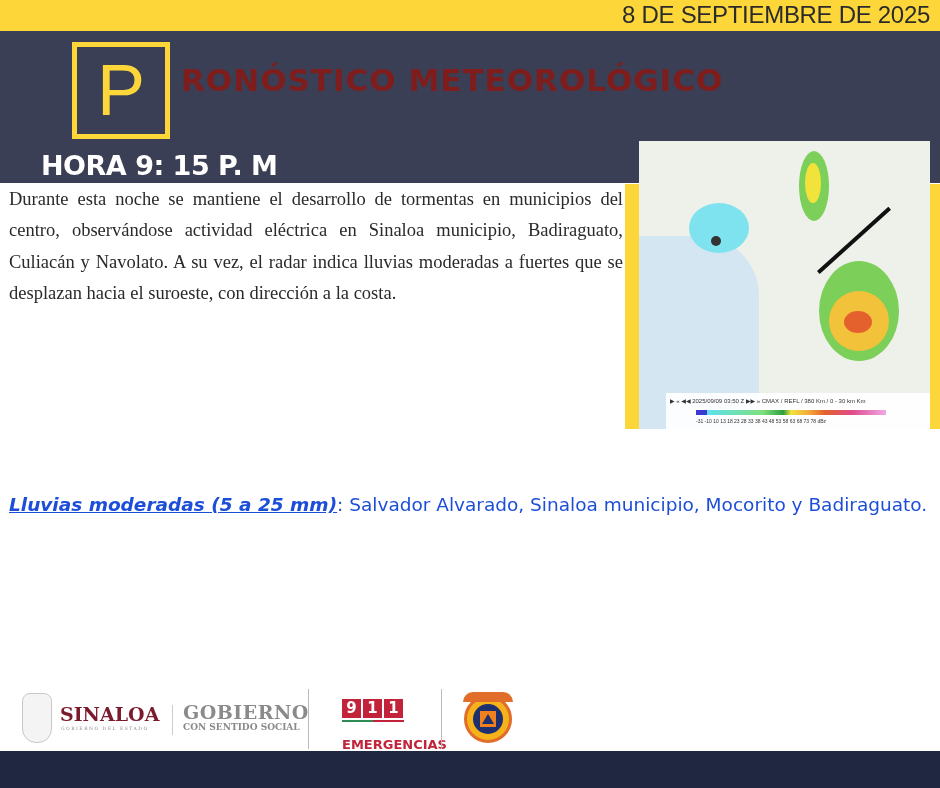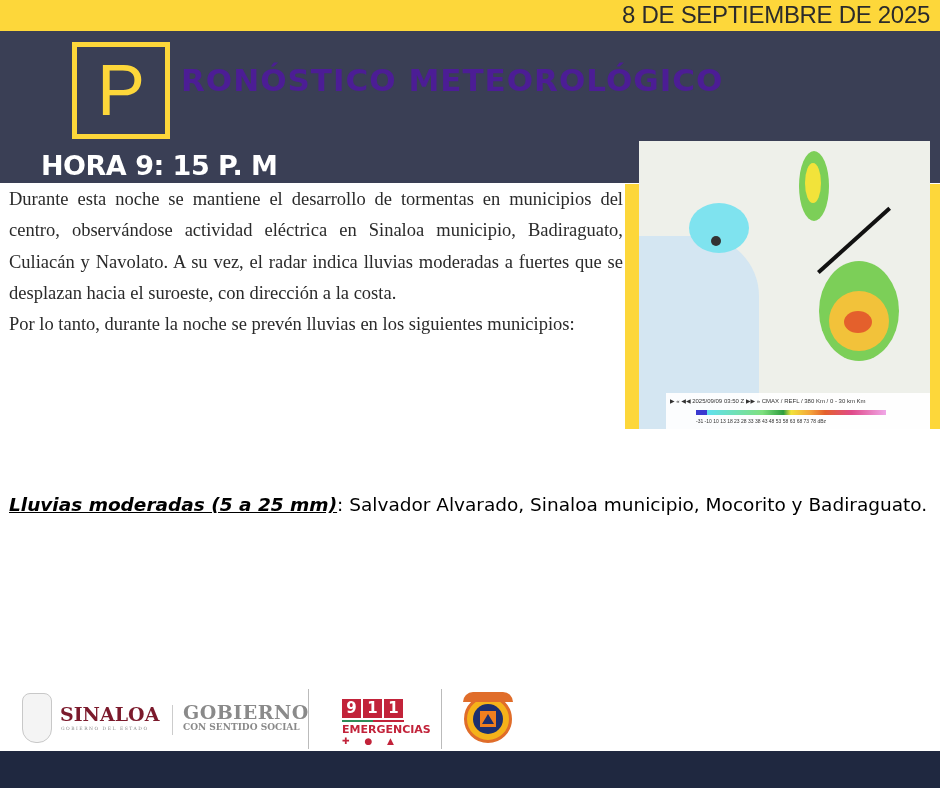--- a/index.html
+++ b/index.html
@@ -2,47 +2,47 @@
 <html><head>
 <meta charset="utf-8">
 <style>
   * { box-sizing: border-box; margin: 0; padding: 0; }
   body { width: 940px; height: 788px; background: #ffffff; font-family: "DejaVu Sans", sans-serif; position: relative; overflow: hidden; color: #2a2a2a; }
   .topbar { position: absolute; left: 0; top: 0; width: 940px; height: 31px; background: #fdd73a; }
   .date { position: absolute; right: 10px; top: 1px; font-family: "Liberation Sans", sans-serif; font-size: 24px; color: #2b2b2b; letter-spacing: -0.3px; }
   .header { position: absolute; left: 0; top: 31px; width: 940px; height: 152px; background: #3a3f55; }
   .p-box { position: absolute; left: 72px; top: 42px; width: 98px; height: 97px; border: 5px solid #fdd73a; }
   .p-letter { position: absolute; left: 0; top: 0; width: 88px; height: 87px; text-align: center; font-family: "Liberation Sans", sans-serif; font-size: 72px; line-height: 87px; color: #fdd73a; font-weight: 300; }
-  .title { position: absolute; left: 181px; top: 62px; font-family: "DejaVu Sans", sans-serif; font-weight: bold; font-size: 31px; color: #4c1d95; letter-spacing: 1px; }
+  .title { position: absolute; left: 181px; top: 62px; font-family: "DejaVu Sans", sans-serif; font-weight: bold; font-size: 31px; color: #7f1d1d; letter-spacing: 1px; }
   .hora { position: absolute; left: 41px; top: 150px; font-family: "DejaVu Sans", sans-serif; font-weight: bold; font-size: 27px; color: #ffffff; letter-spacing: -0.5px; text-align: center; }
   .map-frame { position: absolute; left: 625px; top: 184px; width: 315px; height: 245px; background: #fdd73a; }
   .map { position: absolute; left: 639px; top: 141px; width: 291px; height: 288px; background: #eef0ea; overflow: hidden; }
   .sea { position: absolute; left: 0; top: 95px; width: 120px; height: 200px; background: #d4e6f2; border-radius: 0 60px 0 0; }
   .echo { position: absolute; border-radius: 50%; }
   .arrow-line { position: absolute; left: 178px; top: 130px; width: 96px; height: 4px; background: #111; transform: rotate(-42deg); transform-origin: 0 0; }
   .radar-bar { position: absolute; left: 27px; top: 252px; width: 264px; height: 36px; background: rgba(255,255,255,0.92); font-family: "Liberation Sans", sans-serif; font-size: 6px; color: #333; }
   .radar-ctrl { position: absolute; left: 4px; top: 4px; white-space: nowrap; }
   .scale { position: absolute; left: 30px; top: 17px; width: 190px; height: 5px; background: linear-gradient(90deg,#3a3ad0 0%,#3a3ad0 6%,#5fe0ef 6%,#7ee07e 35%,#2e9e3e 46%,#f2e33a 50%,#f4a53a 60%,#e4602c 68%,#e04a8a 82%,#f0a8e8 100%); }
   .scale-labels { position: absolute; left: 30px; top: 25px; white-space: nowrap; font-size: 5px; }
   .body-text { position: absolute; left: 9px; top: 184px; width: 614px; font-family: Liberation Serif, serif; font-size: 18.5px; line-height: 31.3px; color: #2a2a2a; text-align: justify; }
-  .full-text { position: absolute; left: 9px; width: 925px; font-family: "DejaVu Sans", sans-serif; font-size: 18.5px; line-height: 31.3px; color: #000000; text-align: justify; }
+  .full-text { position: absolute; left: 9px; width: 925px; font-family: "DejaVu Sans", sans-serif; font-size: 18.5px; line-height: 31.3px; color: #1d4ed8; text-align: justify; }
   .label-strong { font-weight: bold; font-style: italic; text-decoration: underline; }
   .footer-logos { position: absolute; left: 0; top: 685px; width: 940px; height: 65px; }
   .sinaloa-crest { position: absolute; left: 22px; top: 8px; width: 30px; height: 50px; border: 1px solid #c8c8c8; border-radius: 8px 8px 14px 14px; background: #f4f4f4; }
   .sinaloa-word { position: absolute; left: 60px; top: 18px; font-family: "DejaVu Serif", serif; font-weight: bold; font-size: 19px; color: #7b1a2c; }
   .sinaloa-sub { position: absolute; left: 61px; top: 41px; font-family: "DejaVu Serif", serif; font-size: 4.5px; color: #888; letter-spacing: 1.5px; }
   .div1 { position: absolute; left: 172px; top: 20px; width: 1px; height: 30px; background: #ccc; }
   .gob-word { position: absolute; left: 183px; top: 16px; font-family: "DejaVu Serif", serif; font-weight: bold; font-size: 19px; color: #8a8a8a; letter-spacing: 0.5px; }
   .gob-sub { position: absolute; left: 183px; top: 37px; font-family: "DejaVu Serif", serif; font-size: 9px; color: #8a8a8a; font-weight: bold; }
   .div2 { position: absolute; left: 308px; top: 4px; width: 1px; height: 60px; background: #bbb; }
   .e911 { position: absolute; left: 342px; top: 14px; width: 62px; }
   .e911-num { display: flex; gap: 2px; }
   .e911-num span { width: 19px; height: 19px; background: #c2233a; color: #fff; font-family: "DejaVu Sans", sans-serif; font-weight: bold; font-size: 15px; text-align: center; line-height: 19px; }
   .e911-line { height: 2px; margin-top: 2px; background: linear-gradient(90deg,#2e8b57 50%,#c2233a 50%); }
-  .e911-word { font-family: "DejaVu Sans", sans-serif; font-weight: bold; font-size: 11px; color: #c2233a; margin-top: 1px; }
+  .e911-word { font-family: "DejaVu Sans", sans-serif; font-weight: bold; font-size: 13px; color: #c2233a; margin-top: 15px; }
   .e911-icons { font-size: 9px; color: #c2233a; letter-spacing: 6px; margin-top: 0px; }
   .div3 { position: absolute; left: 441px; top: 4px; width: 1px; height: 60px; background: #bbb; }
   .pc-badge { position: absolute; left: 464px; top: 10px; width: 48px; height: 48px; border-radius: 50%; background: #f5b21a; border: 3px solid #e06d2a; }
   .pc-inner { position: absolute; left: 6px; top: 6px; width: 30px; height: 30px; border-radius: 50%; background: #1c2f6e; }
   .pc-tri-bg { position: absolute; left: 7px; top: 7px; width: 16px; height: 16px; background: #f07f1e; }
   .pc-tri { position: absolute; left: 9px; top: 10px; width: 0; height: 0; border-left: 6px solid transparent; border-right: 6px solid transparent; border-bottom: 10px solid #1c2f6e; }
   .pc-ribbon { position: absolute; left: -4px; top: -6px; width: 50px; height: 10px; background: #e06d2a; border-radius: 10px 10px 0 0; }
   .bottombar { position: absolute; left: 0; top: 751px; width: 940px; height: 37px; background: #1f2840; }
 </style>
 </head>
@@ -73,21 +73,20 @@
   <div class="arrow-line"></div>
   <div class="radar-bar">
     <div class="radar-ctrl">▶  «  ◀◀  2025/09/09 03:50 Z  ▶▶  »   CMAX / REFL / 380 Km / 0 - 30 km Km</div>
     <div class="scale"></div>
     <div class="scale-labels">-31 -10 10 13 18 23 28 33 38 43 48 53 58 63 68 73 78 dBz</div>
   </div>
 </div>
 
 <div class="body-text">
   <p>Durante esta noche se mantiene el desarrollo de tormentas en municipios del centro, observándose actividad eléctrica en Sinaloa municipio, Badiraguato, Culiacán y Navolato. A su vez, el radar indica lluvias moderadas a fuertes que se desplazan hacia el suroeste, con dirección a la costa.</p>
-  <p>Por lo tanto, durante la noche se prevén lluvias en los siguientes municipios:</p>
 </div>
 
 <div class="full-text" style="top:489px;">
   <p><span class="label-strong">Lluvias moderadas (5 a 25 mm)</span><span>: Salvador Alvarado, Sinaloa municipio, Mocorito y Badiraguato.</span></p>
 </div>
 
 <div class="footer-logos">
   <div class="sinaloa-crest"></div>
   <div class="sinaloa-word">SINALOA</div>
   <div class="sinaloa-sub">GOBIERNO DEL ESTADO</div>

